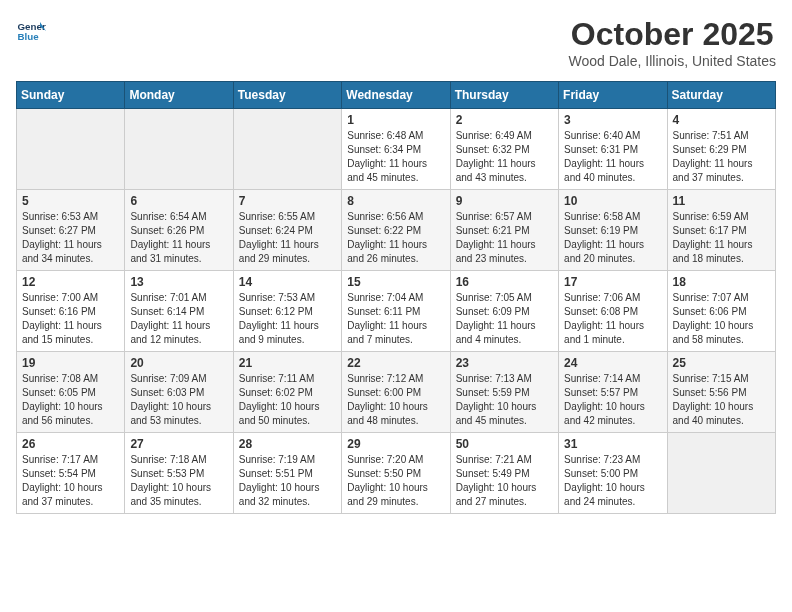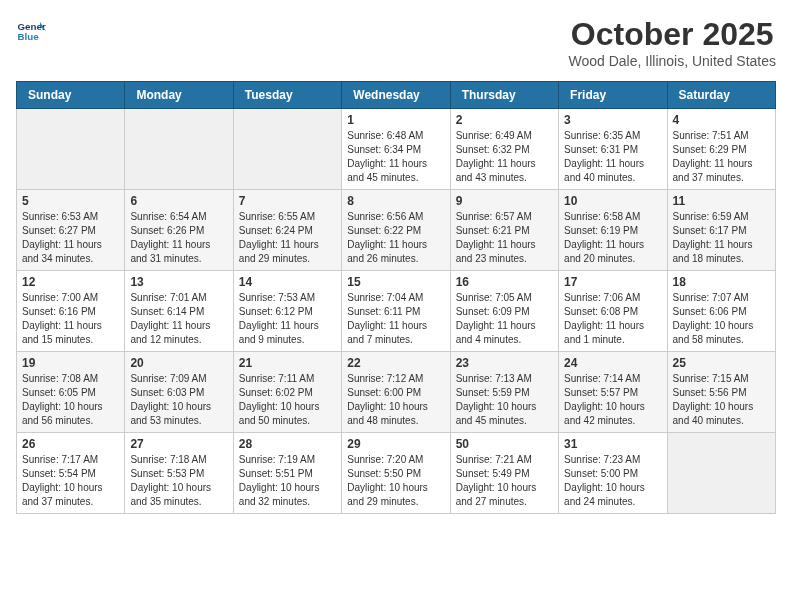--- a/index.html
+++ b/index.html
@@ -39,21 +39,21 @@
     }
     .calendar {
       width: 100%;
       border-collapse: collapse;
       border: 1px solid #ccc;
       font-size: 11px;
     }
     .calendar th {
       background-color: #2471a3;
       color: #fff;
-      padding: 6px 11px;
+      padding: 6px 4px;
       text-align: left;
       font-size: 12px;
       font-weight: bold;
       border: 1px solid #1a5276;
       margin-left: 16px;
     }
     .calendar td {
       border: 1px solid #ccc;
       vertical-align: top;
       padding: 4px 5px;
@@ -127,21 +127,21 @@
 Daylight: 11 hours and 45 minutes.</div>
         </td>
         <td>
           <span class="day-number">2</span>
           <div class="day-info">Sunrise: 6:49 AM
 Sunset: 6:32 PM
 Daylight: 11 hours and 43 minutes.</div>
         </td>
         <td>
           <span class="day-number">3</span>
-          <div class="day-info">Sunrise: 6:35 AM
+          <div class="day-info">Sunrise: 6:40 AM
 Sunset: 6:31 PM
 Daylight: 11 hours and 40 minutes.</div>
         </td>
         <td>
           <span class="day-number">4</span>
           <div class="day-info">Sunrise: 7:51 AM
 Sunset: 6:29 PM
 Daylight: 11 hours and 37 minutes.</div>
         </td>
       </tr>

